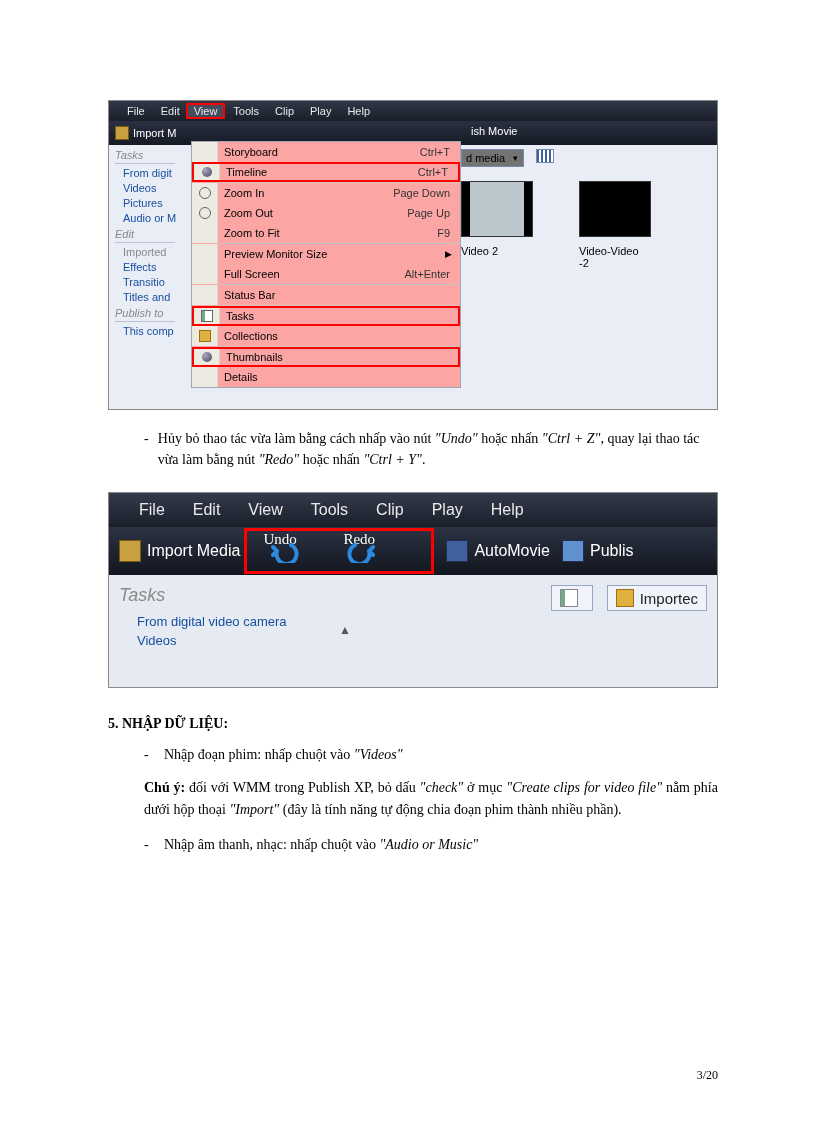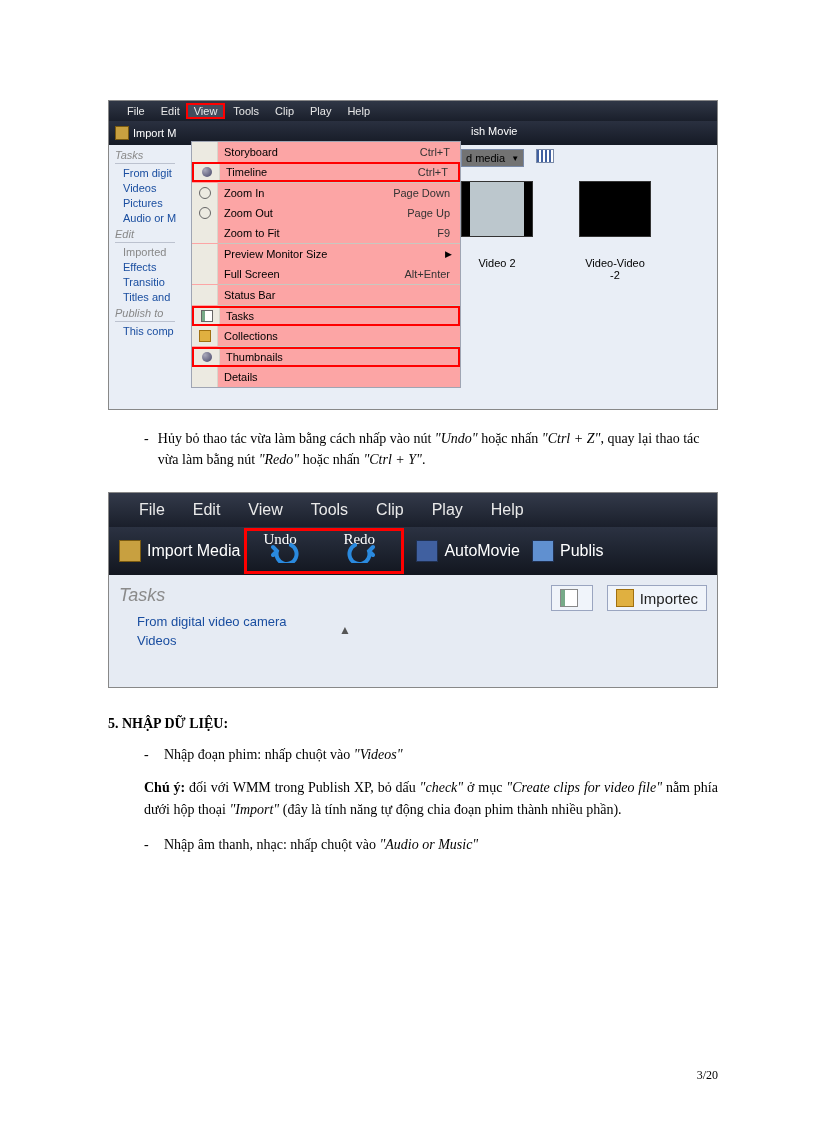--- a/index.html
+++ b/index.html
@@ -97,21 +97,21 @@
   .thumb { width:72px; }
   .thumb .frame {
     width:72px; height:56px; border:1px solid #333;
     background: linear-gradient(to right, #000 10%, #000 10%) left/8px 100% no-repeat,
                 linear-gradient(to right, #000 10%, #000 10%) right/8px 100% no-repeat,
                 #bcc7cd;
     position:relative;
   }
   .thumb .frame.dark { background: linear-gradient(to right, #000 10%, #000 10%) left/8px 100% no-repeat,
                 linear-gradient(to right, #000 10%, #000 10%) right/8px 100% no-repeat, #000; }
-  .thumb .cap { text-align:center; margin-top:20px; color:#000; }
+  .thumb .cap { text-align:left; margin-top:8px; color:#000; }
   
   .bullet-para {
     display:flex;
     margin: 10px 0 22px 36px;
     line-height: 1.5;
   }
   .bullet-para .dash { width:20px; }
   .italic { font-style: italic; }
   .section-heading { font-weight:bold; margin: 20px 0 12px 0; }
   .sub-para { margin: 0 0 14px 36px; line-height:1.55; text-align:justify; }
@@ -131,21 +131,21 @@
     height:48px;
     background: linear-gradient(#2b3242, #12161f);
     display:flex; align-items:center;
     padding-left:10px;
     font-family: "Segoe UI", Tahoma, sans-serif;
     color:#fff; font-size:16px;
   }
   .toolbar2 .bigicn { width:22px;height:22px;background:#c8a040;border:1px solid #7a5a10;margin-right:6px; }
   .undoredo {
     border:3px solid #f00;
-    height:46px; width:160px;
+    height:46px; width:190px;
     margin: 0 4px;
     position:relative;
   }
   .undoredo .lbl { position:absolute; top:0; font-family:cursive; font-size:15px; color:#fff; }
   .undoredo .l1 { left:16px; }
   .undoredo .l2 { left:96px; }
   .undoredo .arrow-svg { position:absolute; bottom:4px; }
   .undoredo .arrow-svg.left { left:24px; }
   .undoredo .arrow-svg.right { left:100px; }
   .undoredo .arrow-svg svg { width:28px; height:22px; }

